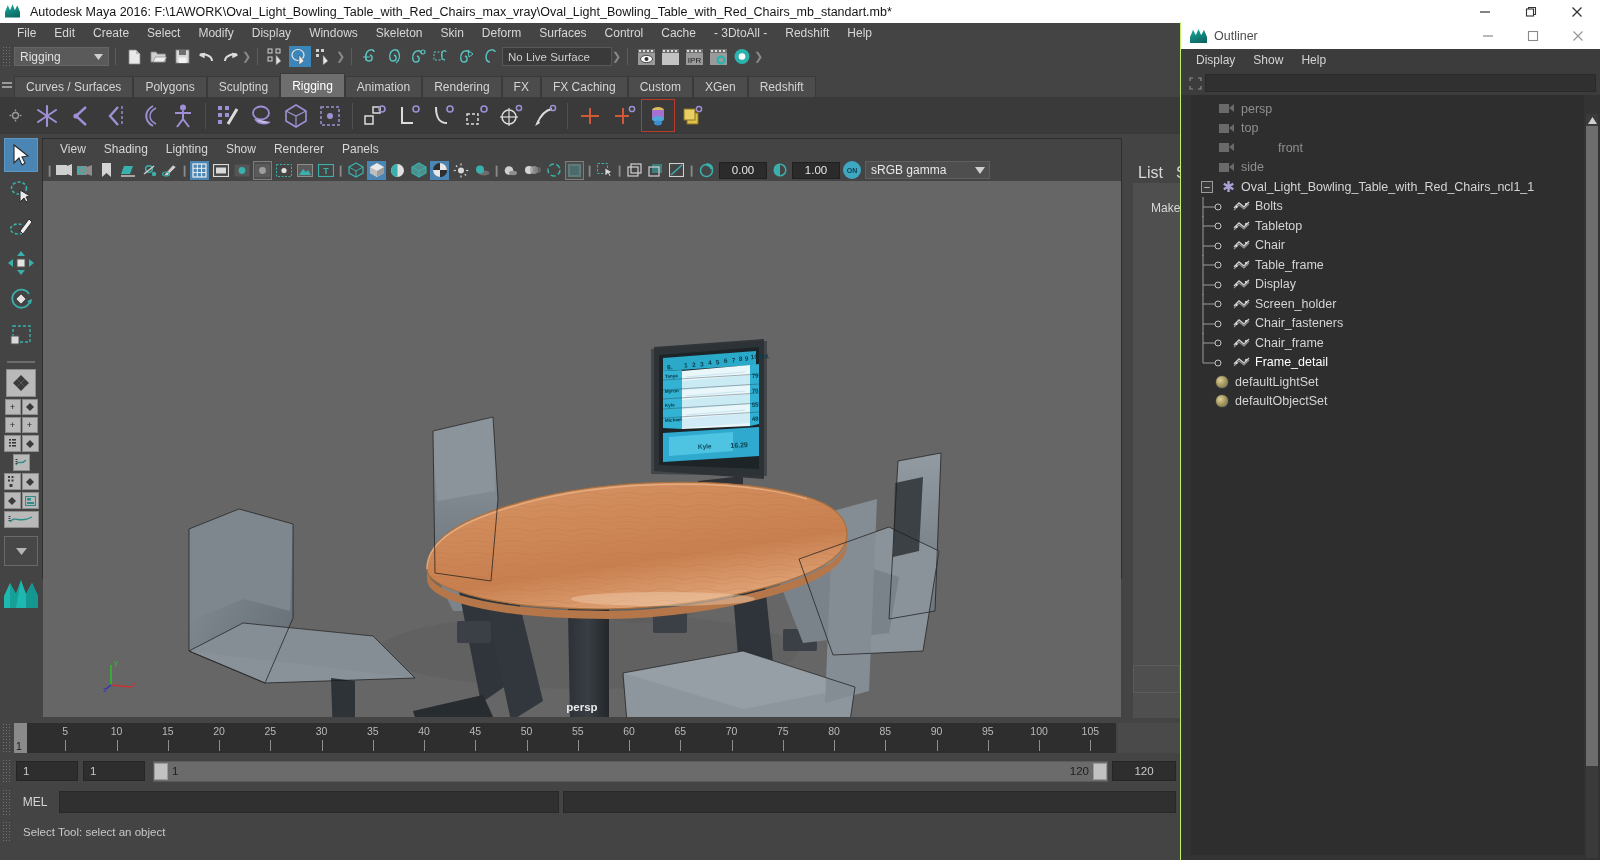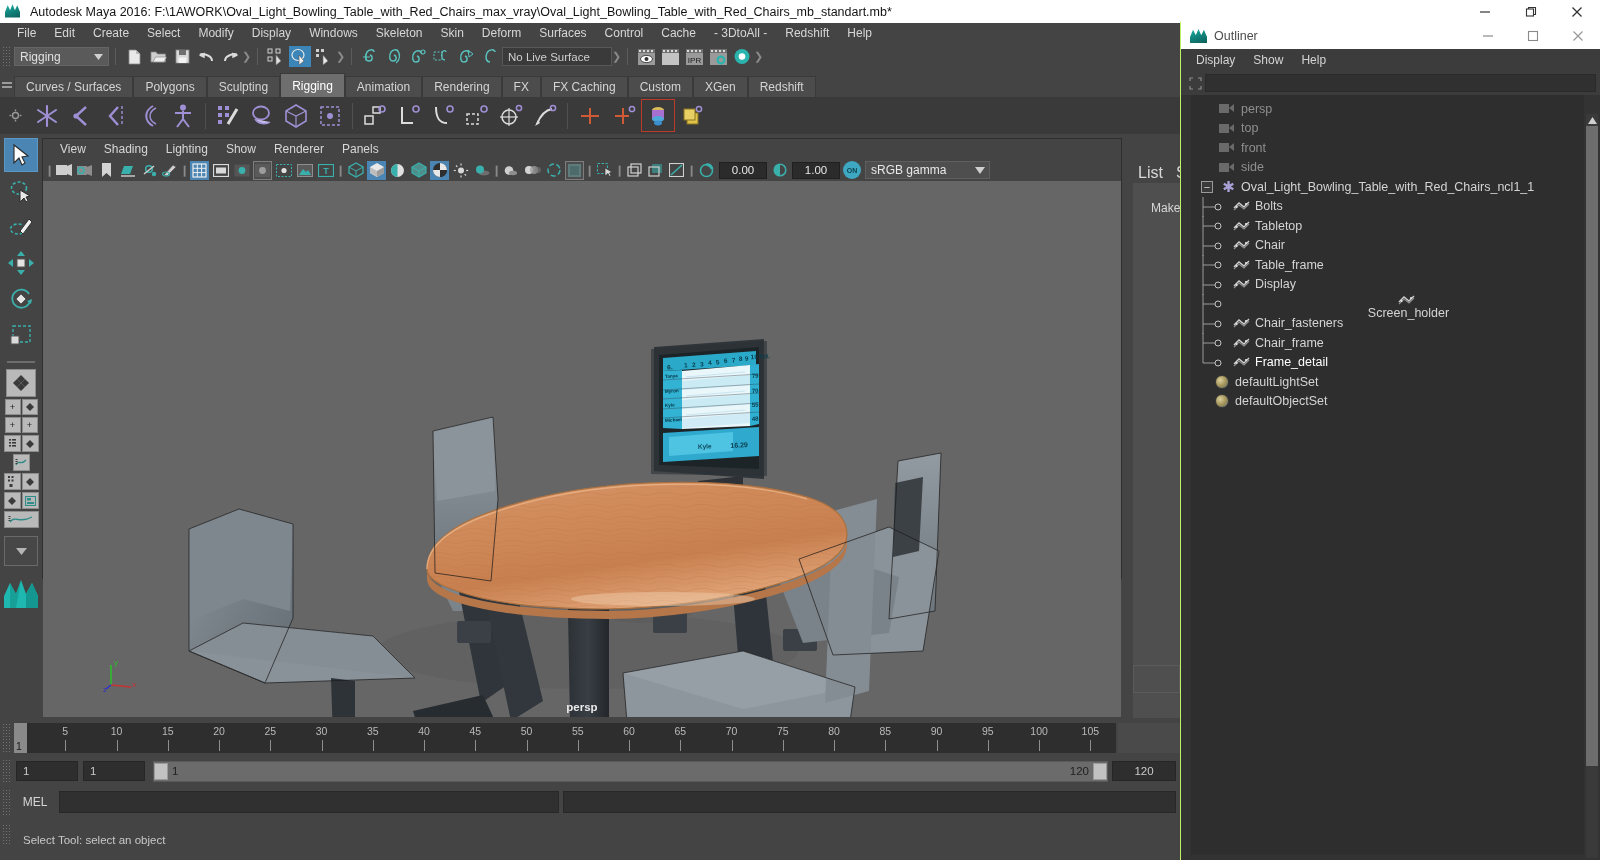--- a/index.html
+++ b/index.html
@@ -140,21 +140,21 @@
            display:flex;align-items:center;justify-content:center;margin-right:4px;}
 
   
   .cmdrow { position:absolute; left:0; top:786px; width:1180px; height:32px; background:#444; display:flex; align-items:center; }
   .c-grip { width:9px;height:26px;background-image:radial-gradient(#737373 40%, transparent 41%);background-size:3px 3px;margin-left:2px;}
   .mel-label { width:48px; text-align:center; font-size:12px; color:#d6d6d6; }
   .mel-input { width:500px; height:22px; background:#303030; border:1px solid #282828; }
   .mel-output { flex:1; height:22px; background:#303030; border:1px solid #282828; margin-left:4px; margin-right:4px;}
 
   
-  .helpline { position:absolute; left:0; top:818px; width:1408px; height:28px; background:#444; display:flex; align-items:flex-end;}
+  .helpline { position:absolute; left:0; top:818px; width:1408px; height:28px; background:#444; display:flex; align-items:center;}
   .h-grip { width:9px;height:22px;background-image:radial-gradient(#737373 40%, transparent 41%);background-size:3px 3px;margin-left:2px;}
   .h-text { font-size:11.5px; color:#c8c8c8; margin-left:12px; }
 
   .bottomfill { position:absolute; left:0; top:846px; width:1180px; height:14px; background:#444; }
 
   
   .outliner { position:absolute; left:1180px; top:22px; width:420px; height:838px; background:#333333;
               border-left:1px solid #bef264; }
   .ol-title { height:27px; background:#ffffff; display:flex; align-items:center; }
   .ol-title .ol-ic { width:17px; height:15px; margin-left:9px; margin-right:7px;
@@ -1290,21 +1290,21 @@
             <span class="body"></span>
             <span class="lens"></span>
           </span>
           <span class="lbl" style="color:#8f8f8f;">top</span>
         </div>
         <div class="ol-row" style="padding-left: 28px;">
           <span class="cam-ic">
             <span class="body"></span>
             <span class="lens"></span>
           </span>
-          <span class="lbl" style="color:#8f8f8f;">front</span>
+          <span class="lbl" style="color:#8f8f8f;margin-left:37px;">front</span>
         </div>
         <div class="ol-row" style="padding-left: 28px;">
           <span class="cam-ic">
             <span class="body"></span>
             <span class="lens"></span>
           </span>
           <span class="lbl" style="color:#8f8f8f;">side</span>
         </div>
         <div class="ol-row" style="padding-left: 10px;">
           <span class="minus-box" style="margin-right:8px;">−</span>
@@ -1374,21 +1374,21 @@
               <circle cx="17" cy="10" r="3" fill="none" stroke="#c4c4c4" stroke-width="1"></circle>
             </svg></span>
           <span class="mesh-ic"><svg width="17" height="12" viewBox="0 0 17 12">
               <path d="M1 8 L6 3 L11 7 L16 2" fill="none" stroke="#cfcfcf" stroke-width="1.4"></path>
               <path d="M1 10 L6 5 L11 9 L16 4" fill="none" stroke="#8e8e8e" stroke-width="1.2"></path>
               <circle cx="3.5" cy="7" r="1.1" fill="#e4e4e4"></circle>
               <circle cx="13" cy="4" r="1.1" fill="#e4e4e4"></circle>
             </svg></span>
           <span class="lbl" style="color:#d4d4d4;">Display</span>
         </div>
-        <div class="ol-row" style="padding-left: 42px; flex-direction: column;">
+        <div class="ol-row" style="padding-left: 42px;">
           <span class="conn" style="left:10px;"><svg width="34" height="20" viewBox="0 0 34 20">
               <line x1="2" y1="0" x2="2" y2="20" stroke="#9a9a9a" stroke-width="1"></line>
               <line x1="2" y1="10" x2="14" y2="10" stroke="#9a9a9a" stroke-width="1"></line>
               <circle cx="17" cy="10" r="3" fill="none" stroke="#c4c4c4" stroke-width="1"></circle>
             </svg></span>
           <span class="mesh-ic"><svg width="17" height="12" viewBox="0 0 17 12">
               <path d="M1 8 L6 3 L11 7 L16 2" fill="none" stroke="#cfcfcf" stroke-width="1.4"></path>
               <path d="M1 10 L6 5 L11 9 L16 4" fill="none" stroke="#8e8e8e" stroke-width="1.2"></path>
               <circle cx="3.5" cy="7" r="1.1" fill="#e4e4e4"></circle>
               <circle cx="13" cy="4" r="1.1" fill="#e4e4e4"></circle>

